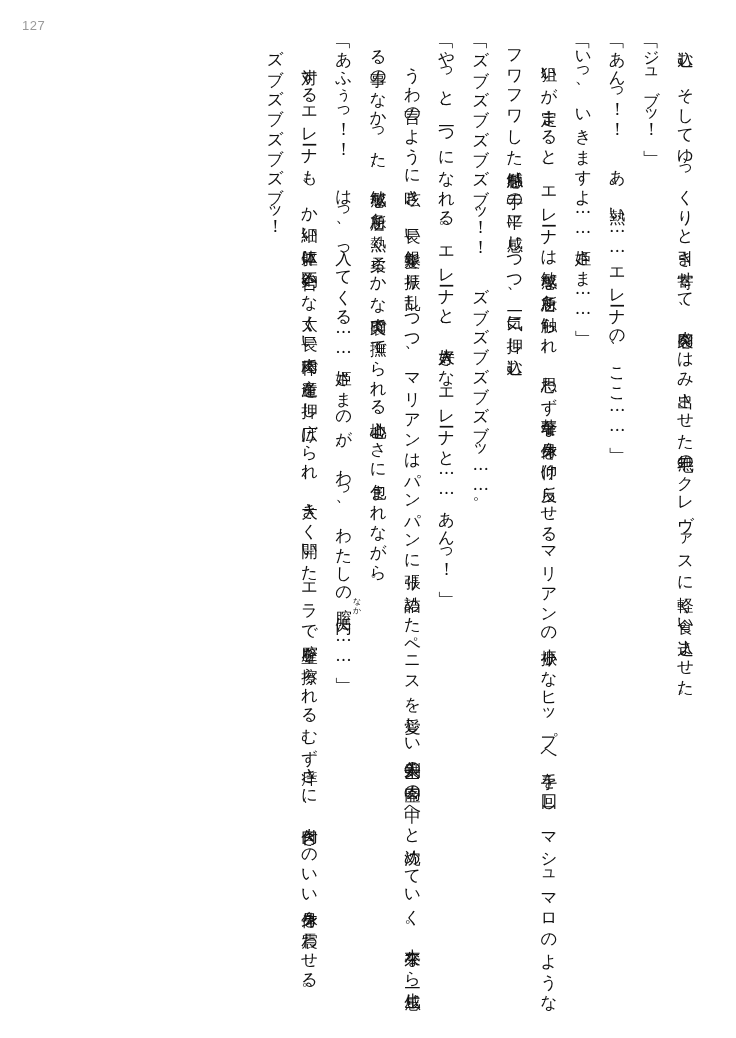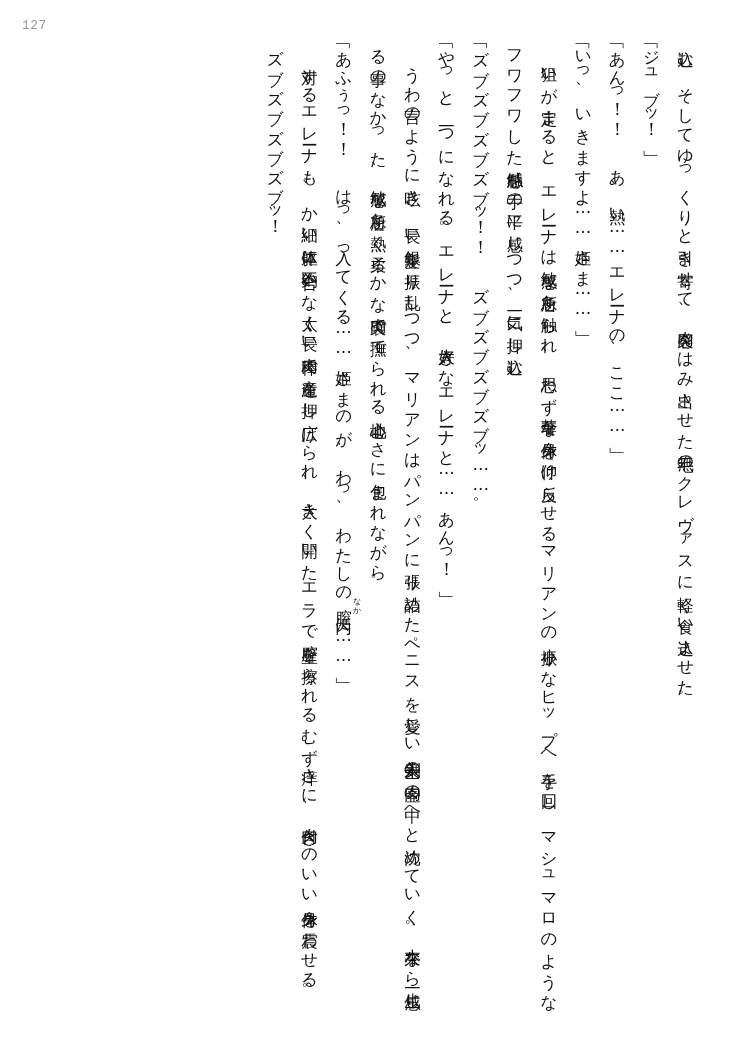--- a/index.html
+++ b/index.html
@@ -14,21 +14,21 @@
     background: #ffffff;
     overflow: hidden;
     font-family: "DejaVu Serif", "Liberation Serif", serif;
   }
   .page-number {
     position: absolute;
     top: 18px;
     left: 22px;
     font-size: 13px;
     color: #9a9a9a;
-    font-family: Liberation Mono, monospace;
+    font-family: Liberation Sans, sans-serif;
     letter-spacing: 0.5px;
   }
   .vtext {
     position: absolute;
     top: 38px;
     right: 34px;
     left: 40px;
     bottom: 36px;
     writing-mode: vertical-rl;
     -webkit-writing-mode: vertical-rl;

